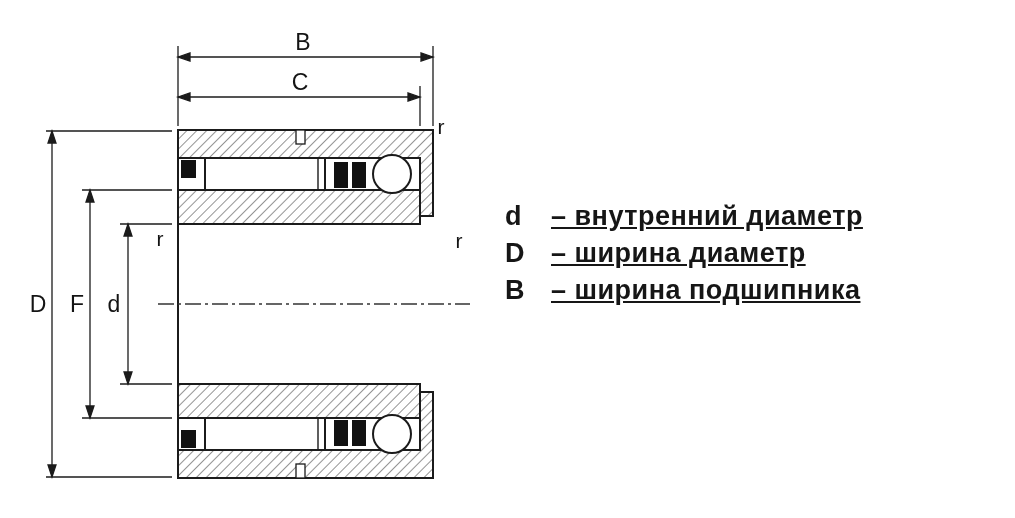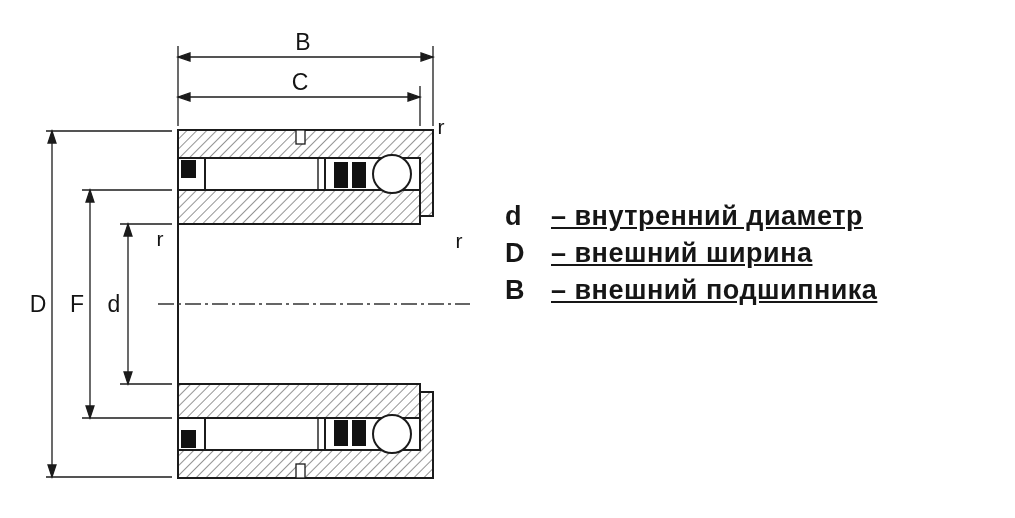--- a/index.html
+++ b/index.html
@@ -118,22 +118,22 @@
 </svg>
 
 
 <div class="legend">
   <div class="legend-row">
     <span class="legend-sym">d</span>
     <span class="legend-lab">– внутренний диаметр</span>
   </div>
   <div class="legend-row">
     <span class="legend-sym">D</span>
-    <span class="legend-lab">– внешний ширина</span>
+    <span class="legend-lab">– ширина диаметр</span>
   </div>
   <div class="legend-row">
     <span class="legend-sym">B</span>
-    <span class="legend-lab">– внешний подшипника</span>
+    <span class="legend-lab">– ширина подшипника</span>
   </div>
 </div>
 
 
 
 
 </body></html>

